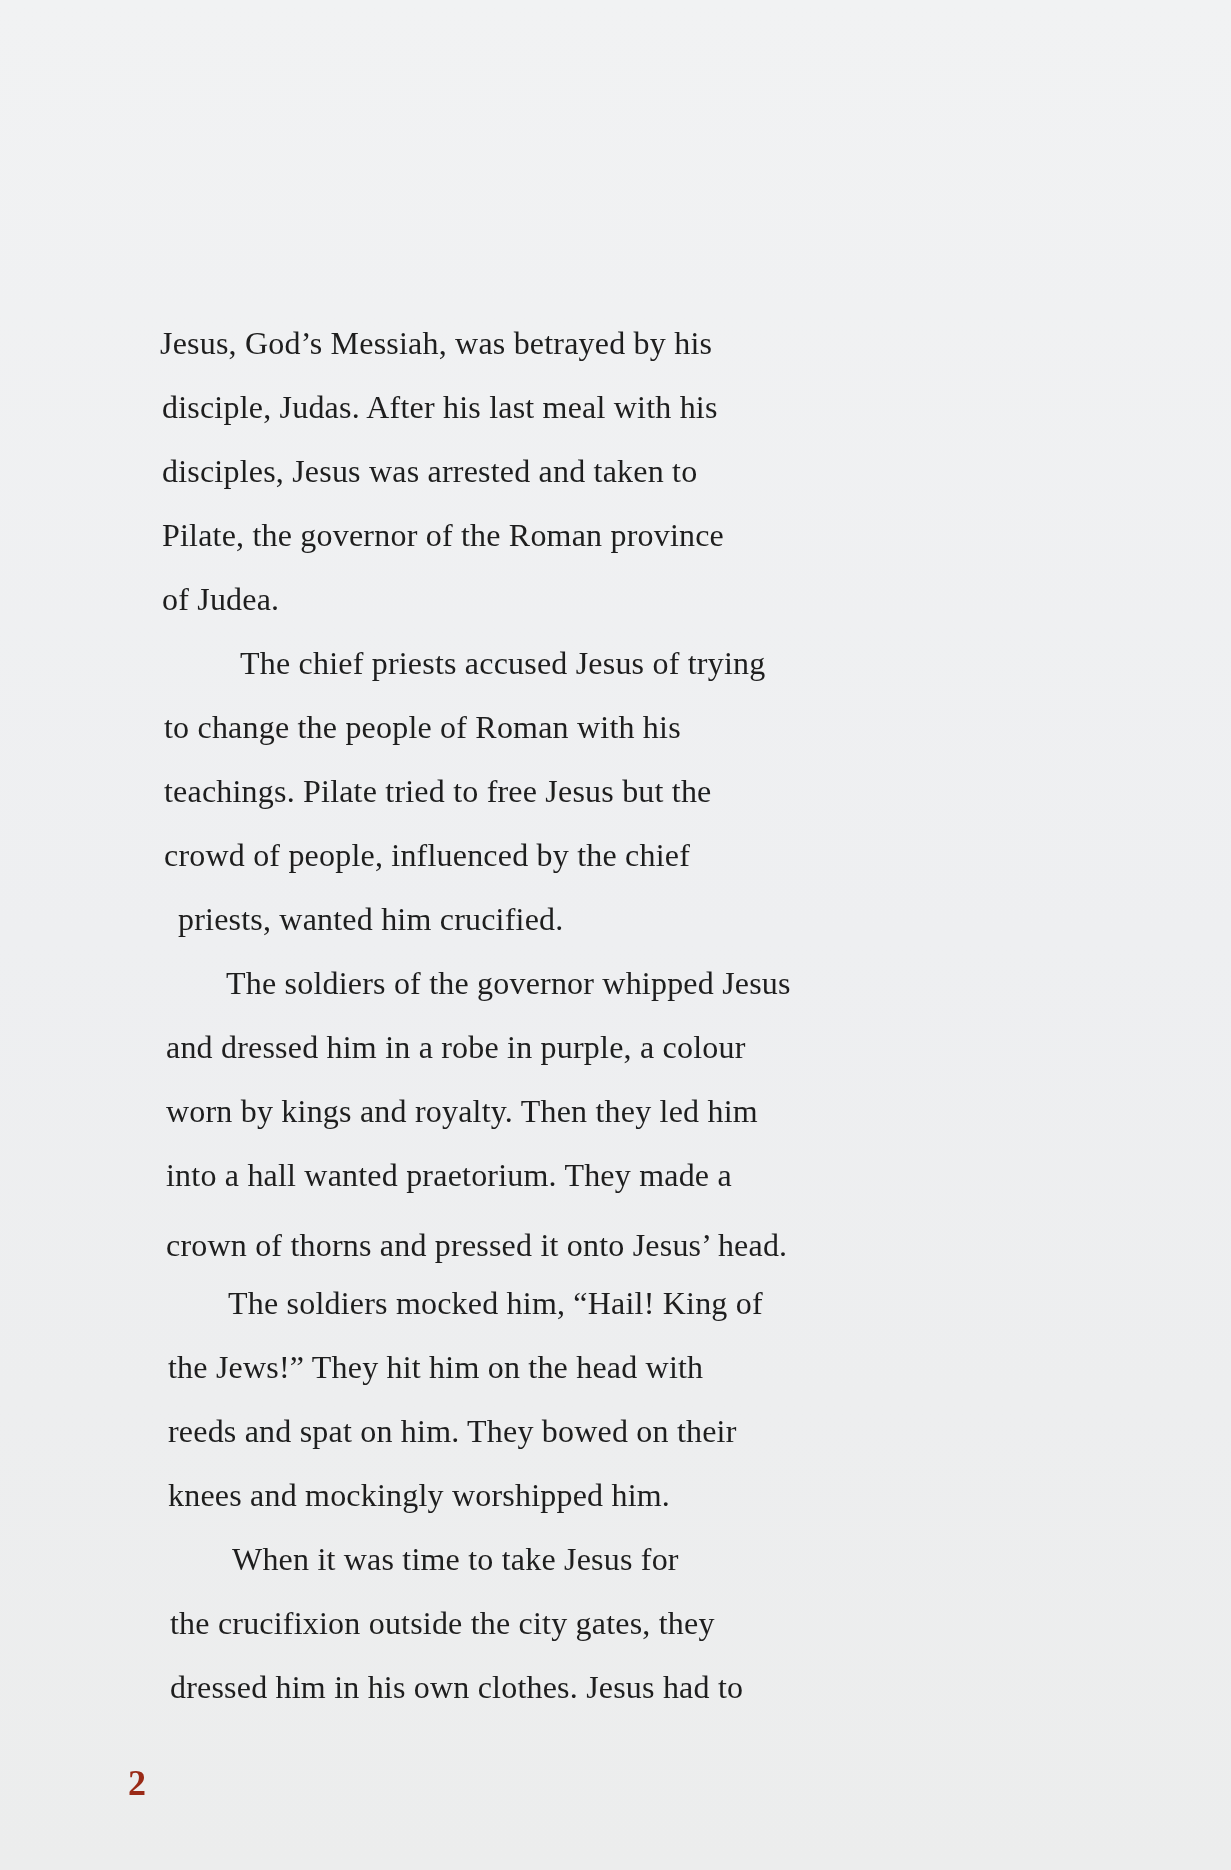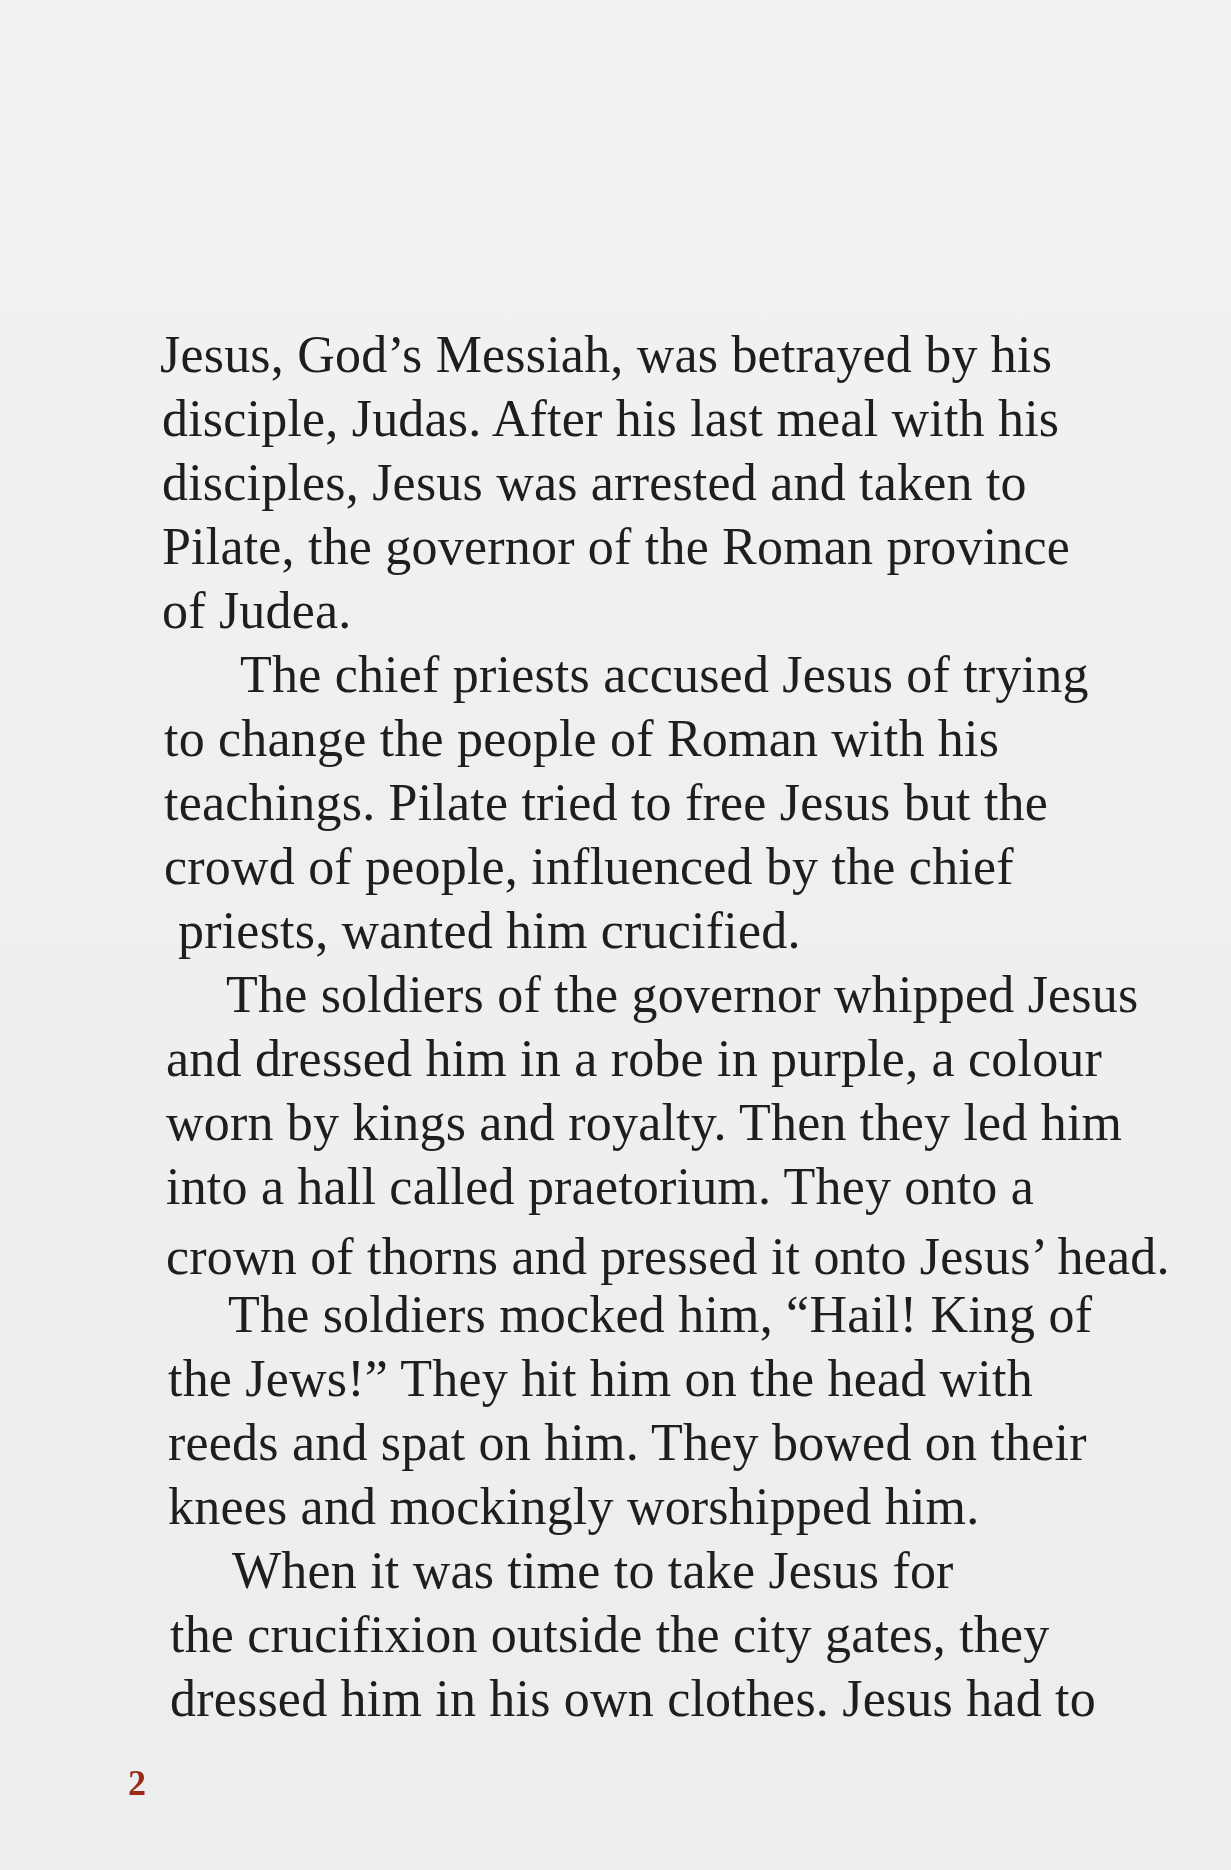--- a/index.html
+++ b/index.html
@@ -13,21 +13,21 @@
     position:absolute; left:0; width:1231px; top:168px;
     text-align:center;
     font-family:"DejaVu Sans", sans-serif; font-weight:bold;
     font-size:70px; letter-spacing:1px;
     color:#d23a1a;
     text-shadow: 0 0 1px rgba(180,40,10,0.4);
   }
   .line {
     position:absolute; white-space:nowrap;
     font-family:"Liberation Serif", serif;
-    font-size:52px; color:#1e1e1e;
+    font-size:32px; color:#1e1e1e;
     letter-spacing:0.2px;
   }
   .page-number {
     position:absolute; left:128px; top:1762px;
     font-family:"Liberation Serif", serif; font-weight:bold;
     font-size:36px; color:#9a2a16;
   }
 </style>
 </head>
 <body>
@@ -49,21 +49,21 @@
       <div class="line" style="left:164px; top:709px;">to change the people of Roman with his</div>
       <div class="line" style="left:164px; top:773px;">teachings. Pilate tried to free Jesus but the</div>
       <div class="line" style="left:164px; top:837px;">crowd of people, influenced by the chief</div>
       <div class="line" style="left:178px; top:901px;">priests, wanted him crucified.</div>
     </div>
 
     <div>
       <div class="line" style="left:226px; top:965px;">The soldiers of the governor whipped Jesus</div>
       <div class="line" style="left:166px; top:1029px;">and dressed him in a robe in purple, a colour</div>
       <div class="line" style="left:166px; top:1093px;text-align:center;">worn by kings and royalty. Then they led him</div>
-      <div class="line" style="left:166px; top:1157px;">into a hall called praetorium. They onto a</div>
+      <div class="line" style="left:166px; top:1157px;">into a hall wanted praetorium. They made a</div>
       <div class="line" style="left:166px; top:1221px;margin-top:6px;">crown of thorns and pressed it onto Jesus’ head.</div>
     </div>
 
     <div>
       <div class="line" style="left:228px; top:1285px;">The soldiers mocked him, “Hail! King of</div>
       <div class="line" style="left:168px; top:1349px;">the Jews!” They hit him on the head with</div>
       <div class="line" style="left:168px; top:1413px;">reeds and spat on him. They bowed on their</div>
       <div class="line" style="left:168px; top:1477px;">knees and mockingly worshipped him.</div>
     </div>
 

